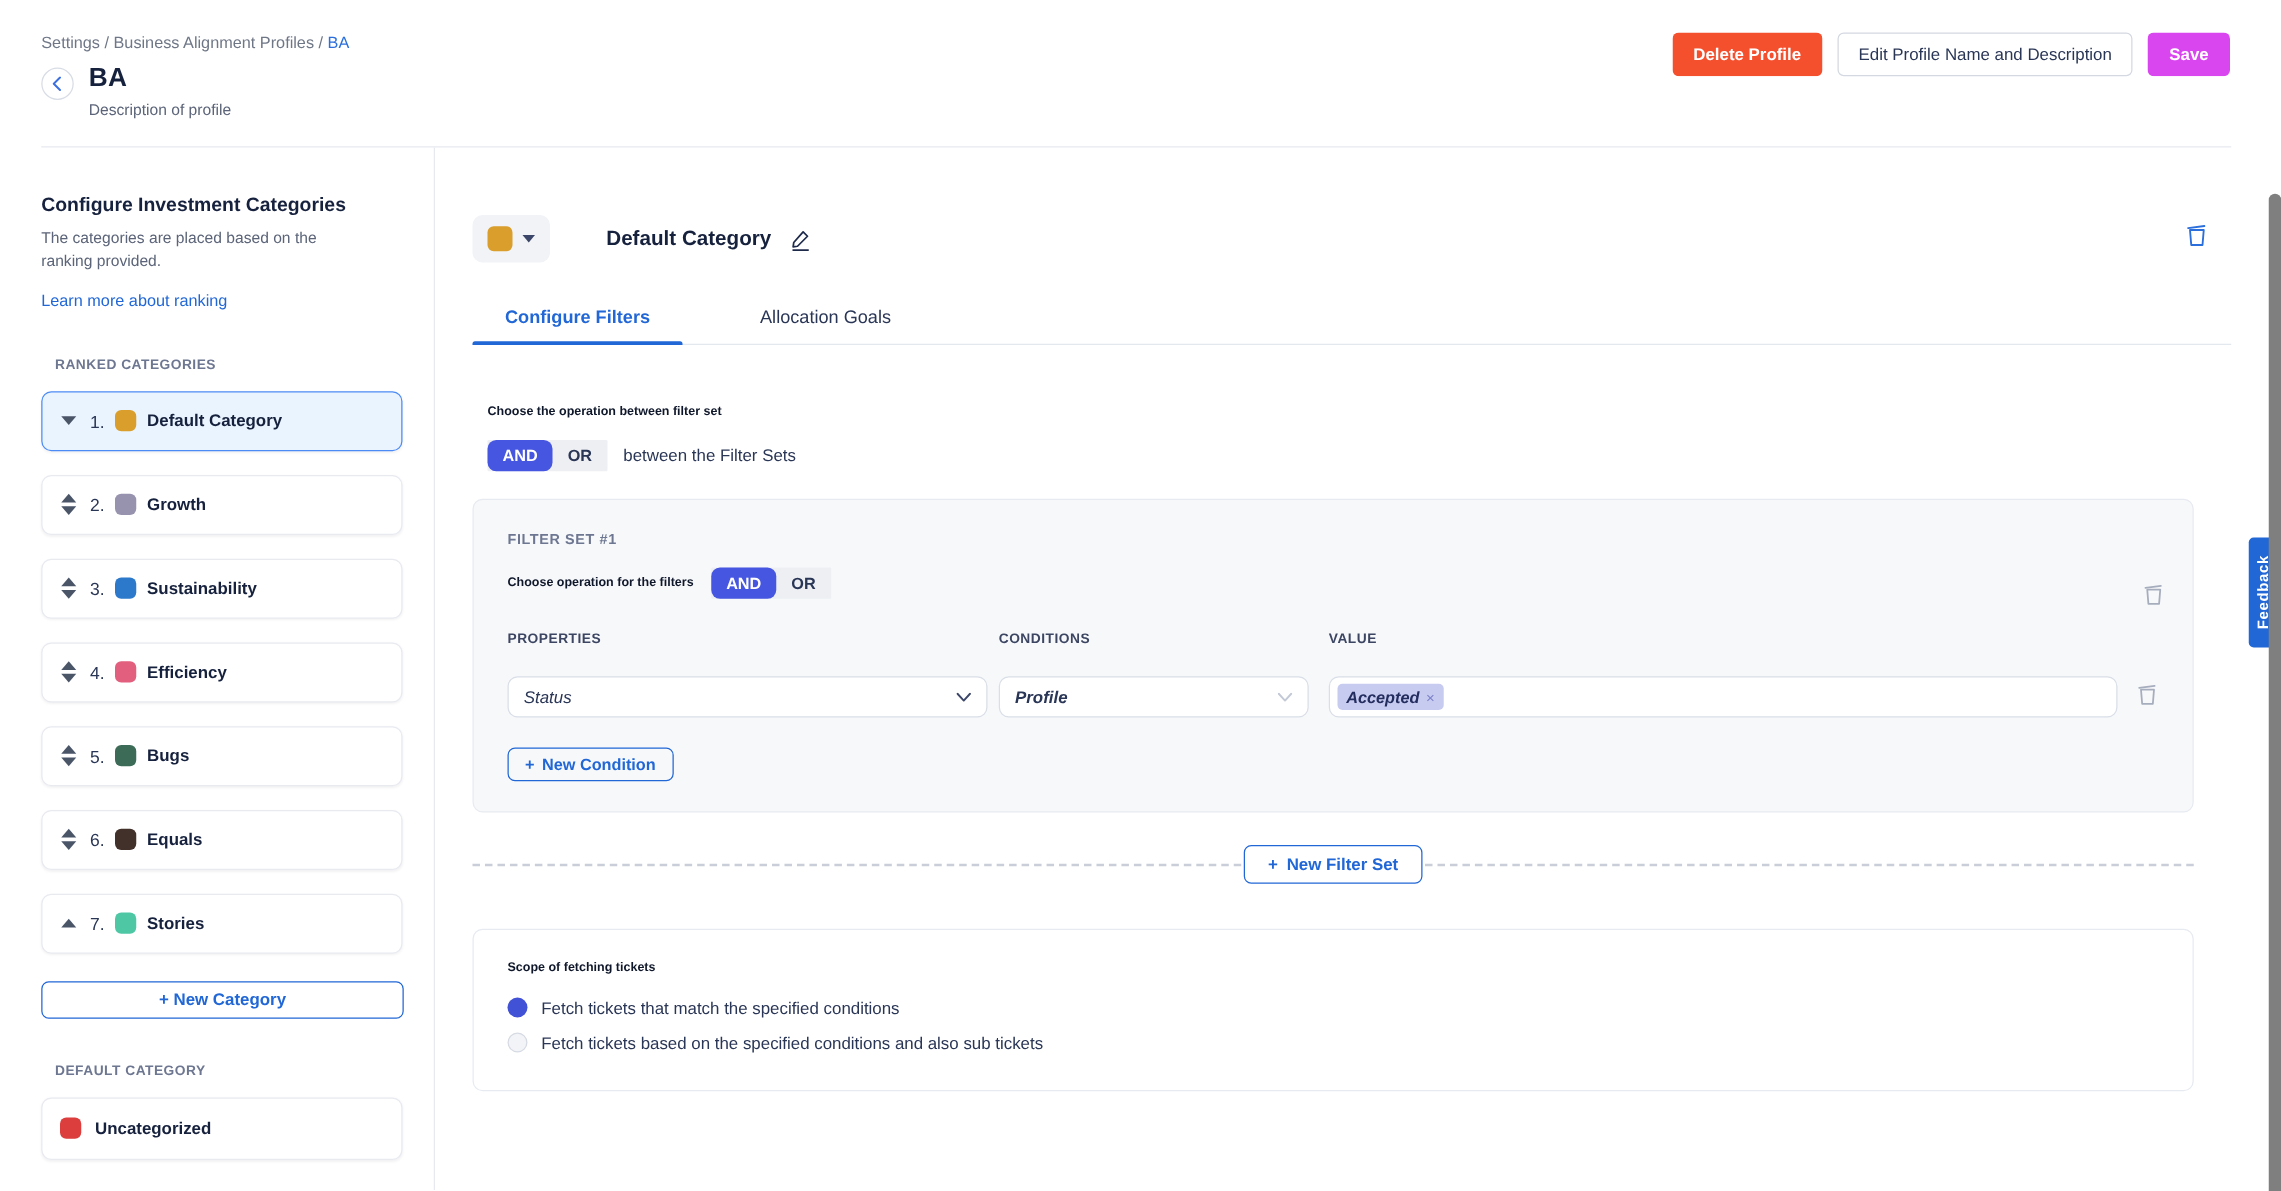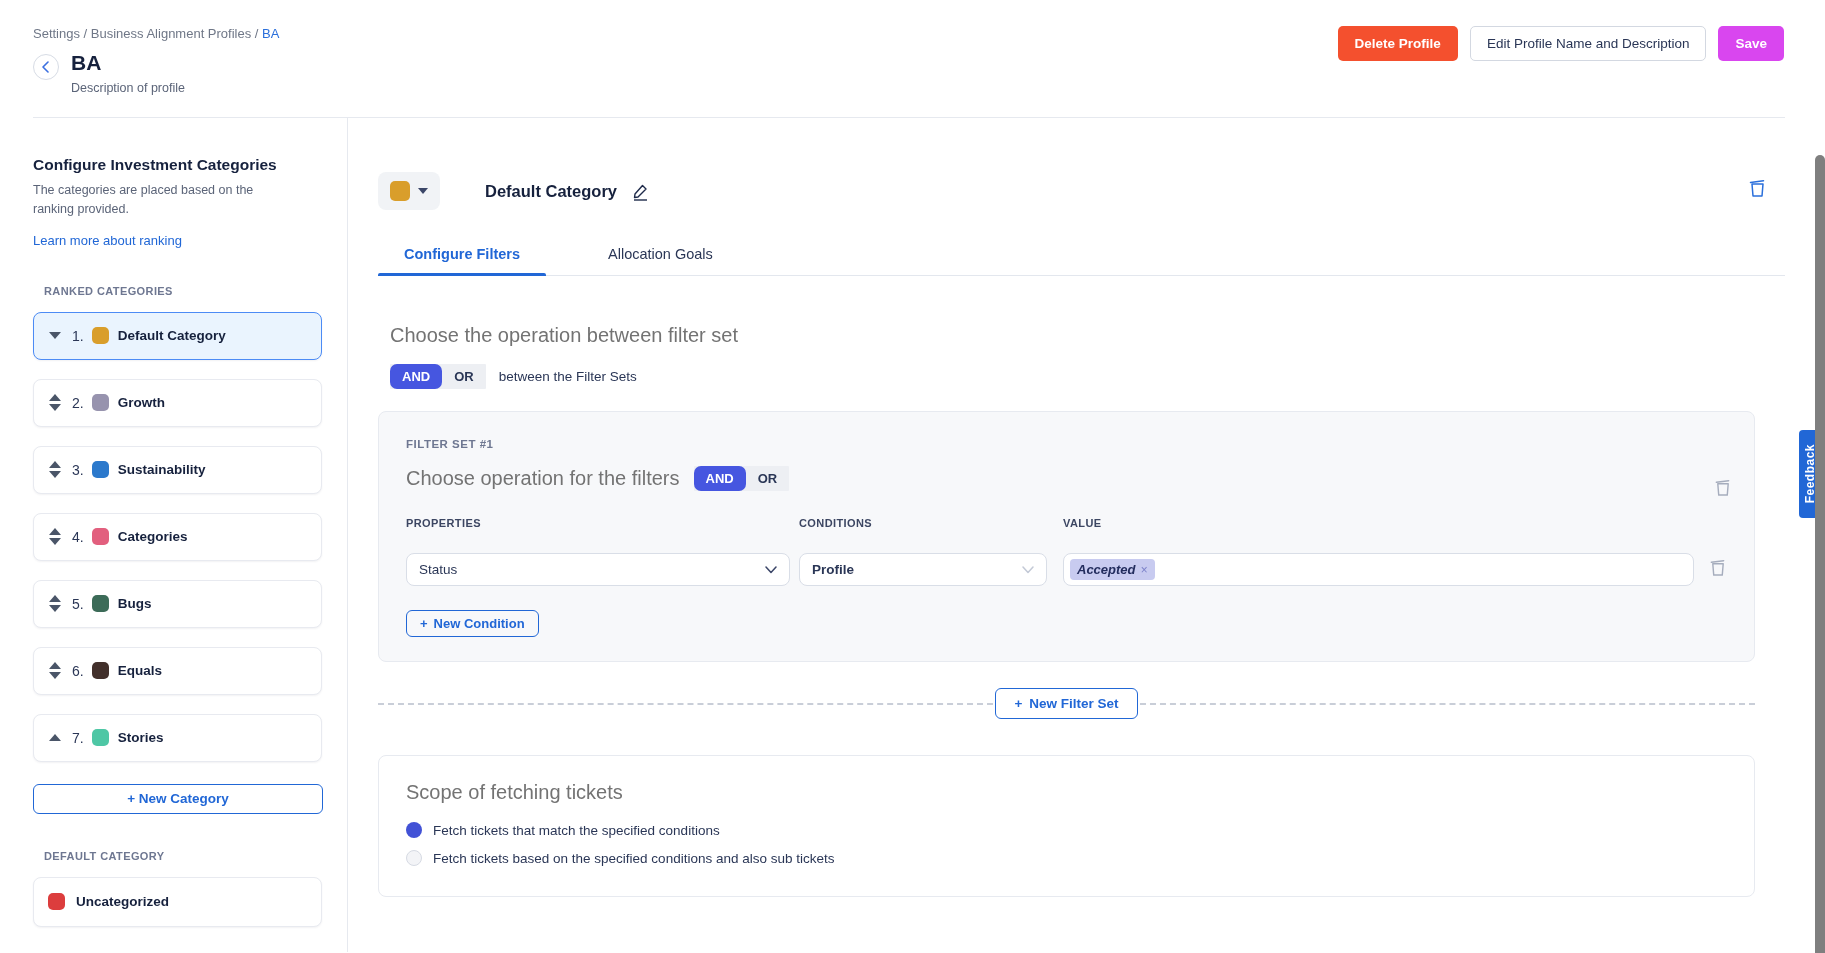--- a/index.html
+++ b/index.html
@@ -75,21 +75,21 @@
   .edit-icon { margin-left:14px; cursor:pointer; display:inline-flex; }
   .header-trash { position:absolute; right:18px; top:6px; cursor:pointer; color:#2a6fdb; }
 
   
   .tabs { display:flex; margin-top:26px; border-bottom:1px solid #e3e7ee; padding-left:12px;align-items:center; }
   .tab { font-size:14.5px; color:#2a3656; padding:10px 14px 13px; cursor:pointer; position:relative; margin-right:60px; }
   .tab.active { color:#2167d6; font-weight:bold; }
   .tab.active::after { content:""; position:absolute; left:-12px; right:-12px; bottom:-1px; height:3px; background:#2167d6; border-radius:2px 2px 0 0; }
 
   
-  .section-heading { font-size:20px; font-weight:normal; color:#737373; }
+  .section-heading { font-size:10px; font-weight:bold; color:#0f172a; }
   .op-section { margin-top:48px; padding-left:12px; }
   .op-row { display:flex; align-items:center; margin-top:17px; gap:13px; }
   .toggle { display:inline-flex; background:#edeff3; border-radius:1px; }
   .toggle .opt { font-size:13px; font-weight:bold; color:#2a3656; padding:5px 12px; border-radius:7px; cursor:pointer; }
   .toggle .opt.on { background:#4656e0; color:#fff; }
   .op-caption { font-size:13.5px; color:#2a3656; }
 
   
   .filter-card { margin-top:22px; margin-right:30px; background:#f7f8fa; border:1px solid #e7eaf0;
     border-radius:8px; padding:26px 27px 24px; position:relative; }
@@ -97,21 +97,21 @@
   .fs-op-row { display:flex; align-items:center; gap:14px; margin-top:16px; }
   .fs-trash { position:absolute; right:22px; top:66px; color:#a6adbd; cursor:pointer; }
   .col-headers { display:flex; margin-top:26px; font-size:11px; font-weight:bold; letter-spacing:.4px; color:#3c4662; }
   .col-prop { width:393px; }
   .col-cond { width:264px; }
   .col-val  { flex:1; }
   .filter-row { display:flex; align-items:center; margin-top:24px; }
   .select {
     height:33px; background:#fff; border:1px solid #d9dee7; border-radius:8px;
     display:flex; align-items:center; justify-content:space-between;
-    padding:0 12px; font-size:13.5px; color:#2a3656; cursor:pointer;
+    padding:0 12px; font-size:13.5px; color:#2a3656; cursor:pointer;font-style:italic;
   }
   .select-prop { width:384px; margin-right:9px; }
   .select-cond { width:248px; margin-right:16px; }
   .chev { flex:0 0 auto; }
   .value-box { flex:1; height:33px; background:#fff; border:1px solid #d9dee7; border-radius:8px;
     display:flex; align-items:center; padding:0 6px; margin-right:15px; cursor:text; }
   .chip { background:#c8cbf0; border-radius:4px; padding:3px 7px; font-size:13px; font-weight:bold;
     color:#232d5e; display:inline-flex; align-items:center; gap:5px;font-style:italic; }
   .chip .chip-x { color:#7c82c9; font-weight:normal; font-size:12px; cursor:pointer; }
   .row-trash { color:#a6adbd; cursor:pointer; }
@@ -213,21 +213,21 @@
           <span class="cat-name">Sustainability</span>
         </div>
 
         <div class="cat-card">
           <span class="arrows">
               <span class="tri-up"></span>
               <span class="tri-down"></span>
             </span>
           <span class="cat-rank">4.</span>
           <span class="swatch" style="background-color: rgb(226, 95, 126);"></span>
-          <span class="cat-name">Categories</span>
+          <span class="cat-name">Efficiency</span>
         </div>
 
         <div class="cat-card">
           <span class="arrows">
               <span class="tri-up"></span>
               <span class="tri-down"></span>
             </span>
           <span class="cat-rank">5.</span>
           <span class="swatch" style="background-color: rgb(60, 107, 88);"></span>
           <span class="cat-name">Bugs</span>

